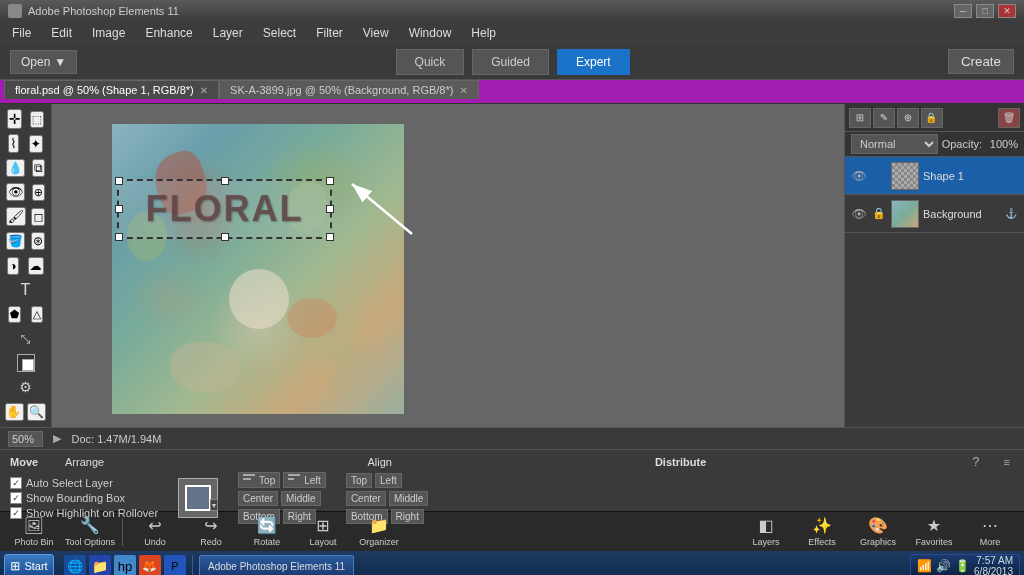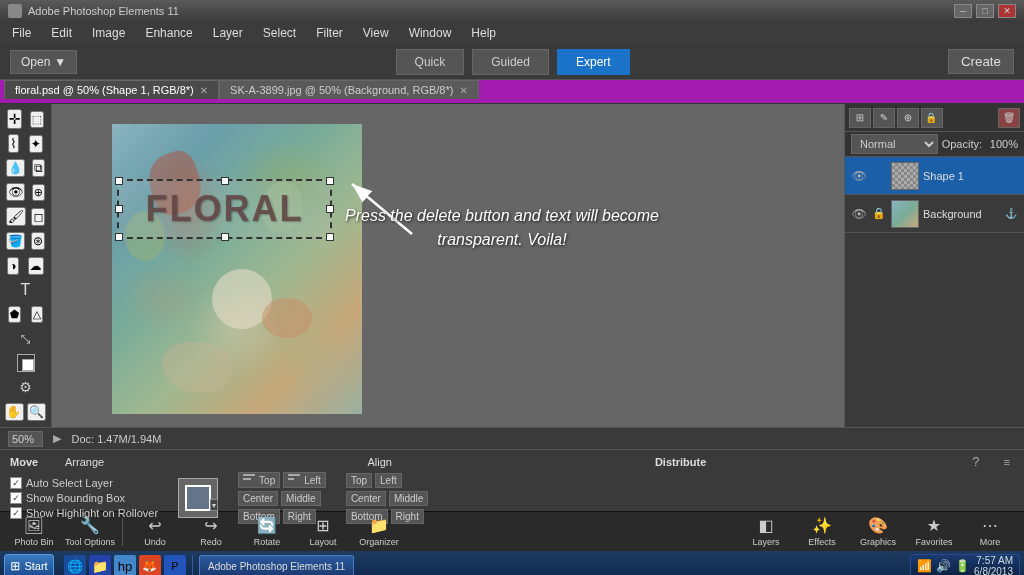--- a/index.html
+++ b/index.html
@@ -136,21 +136,21 @@
       align-items: flex-start;
       justify-content: flex-start;
       padding: 10px;
     }
     .canvas-container {
       position: relative;
       margin-left: 50px;
       margin-top: 10px;
     }
     .canvas-image {
-      width: 250px;
+      width: 292px;
       height: 290px;
       background: linear-gradient(135deg, #8ab4c0 0%, #6a9eaa 20%, #7aac99 40%, #a0b890 60%, #c8a87a 80%, #9ab0a0 100%);
       position: relative;
       overflow: hidden;
     }
     
     .floral-bg {
       position: absolute;
       top: 0; left: 0; right: 0; bottom: 0;
       background:
@@ -558,23 +558,20 @@
       <svg width="90" height="70">
         <defs>
           <marker id="arrowhead" markerWidth="8" markerHeight="6" refX="8" refY="3" orient="auto">
             <polygon points="0 0, 8 3, 0 6" fill="white"></polygon>
           </marker>
         </defs>
         <line x1="80" y1="60" x2="20" y2="10" stroke="white" stroke-width="2.5" marker-end="url(#arrowhead)"></line>
       </svg>
     </div>
 
-    <div class="annotation-overlay">
-      <span>Press the delete button and text will become transparent. Voila!</span>
-    </div>
   </div>
 
   <div class="right-panel">
     <div class="panel-toolbar">
       <div class="panel-tool-btn">⊞</div>
       <div class="panel-tool-btn">✎</div>
       <div class="panel-tool-btn">⊕</div>
       <div class="panel-tool-btn">🔒</div>
       <div style="flex:1;"></div>
       <div class="panel-tool-btn" style="background:#884444;">🗑</div>

